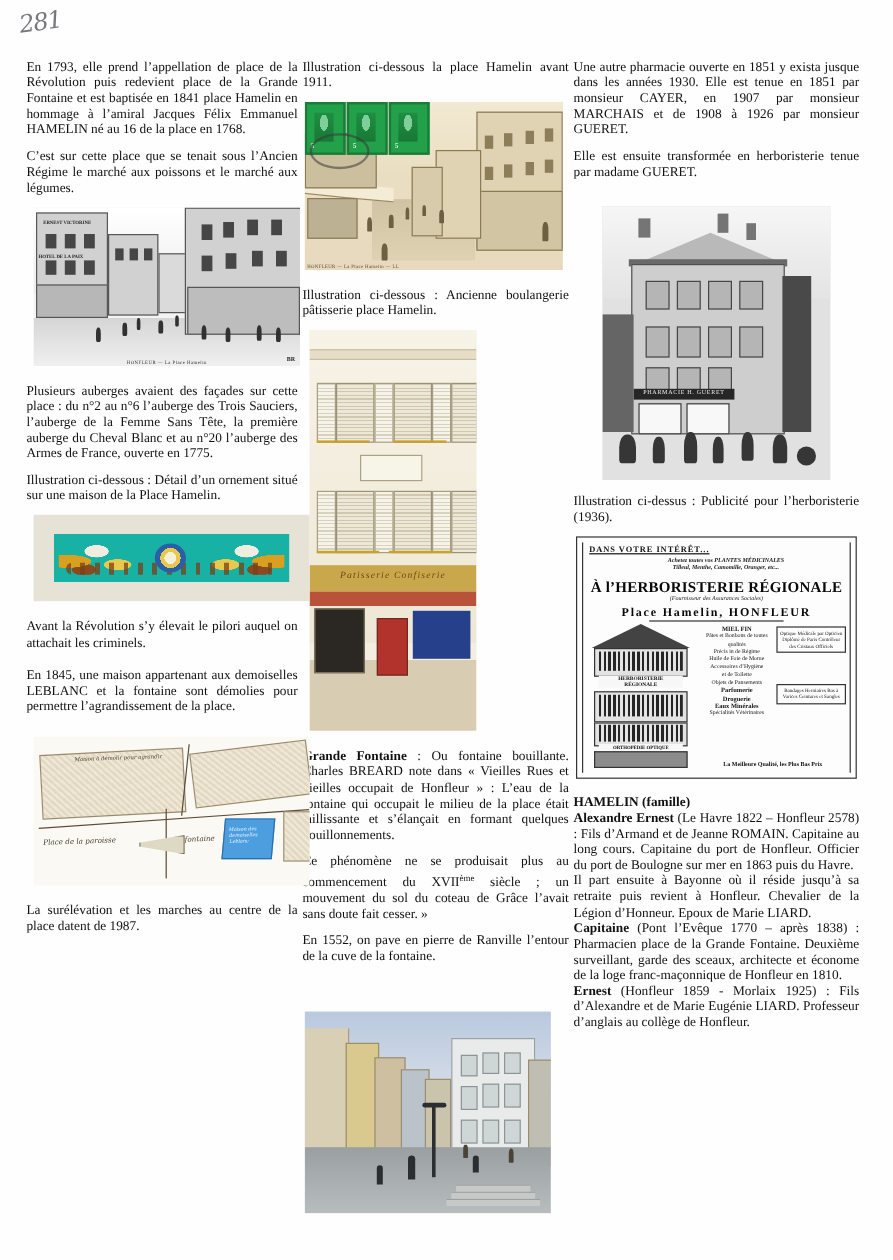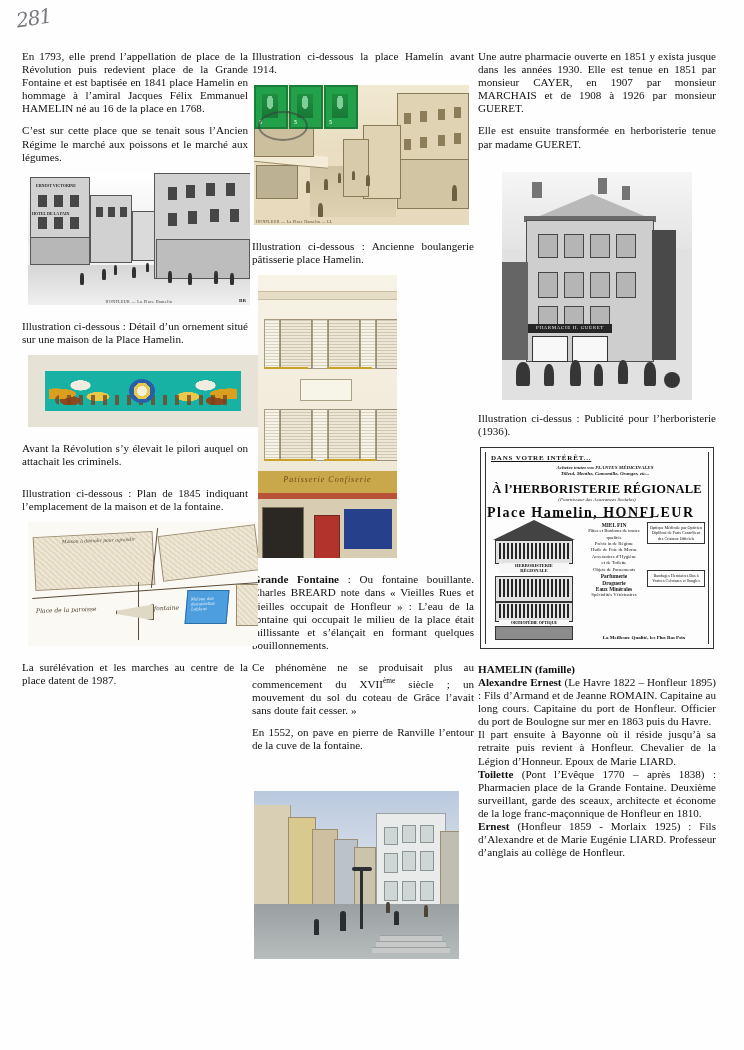--- a/index.html
+++ b/index.html
@@ -105,21 +105,21 @@
   .pc-sepia .cap{position:absolute;left:2px;bottom:1px;font-size:4px;color:#584a30;letter-spacing:.3px;}
   .stamps{position:absolute;left:0;top:0;display:flex;}
   .stamp{width:30px;height:40px;background:#23a04a;border:2px solid #1b7d39;margin-right:1px;position:relative;overflow:hidden;}
   .stamp:after{content:"";position:absolute;left:6px;top:7px;width:16px;height:24px;
     background:radial-gradient(ellipse at 50% 35%,#8fd9a6 0 30%,transparent 31%),
                linear-gradient(#1e8c40,#177233);opacity:.85;}
   .stamp .val{position:absolute;left:3px;bottom:2px;font-size:6px;color:#d9f2df;font-weight:bold;}
   .pmark{position:absolute;left:4px;top:26px;width:46px;height:26px;border:2px solid #3a3a38;border-radius:50%;opacity:.55;}
 
   
-  .pats{width:139px;height:283px;margin:4px 0 0 6px;position:relative;overflow:hidden;background:#f3eee1;}
+  .pats{width:139px;height:334px;margin:4px 0 0 6px;position:relative;overflow:hidden;background:#f3eee1;}
   .pats .facade{position:absolute;left:0;right:0;top:0;height:78%;background:linear-gradient(#f7f3e6,#eee7d5);}
   .pats .cornice{position:absolute;left:0;right:0;background:#e6ddc6;border-top:1px solid #c9bd9f;border-bottom:1px solid #c9bd9f;}
   .pats .shut{position:absolute;background:repeating-linear-gradient(0deg,#f6f4ea 0 2px,#d8d2bc 2px 3px);border:1px solid #a89d80;}
   .pats .pane{position:absolute;background:repeating-linear-gradient(0deg,#ece7d6 0 2px,#cfc7ae 2px 3px);border:1px solid #9c9178;}
   .pats .plaque2{position:absolute;background:#f7f4e8;border:1px solid #aba183;}
   .pats .bar{position:absolute;background:#c9a227;height:2px;}
   .pats .band{position:absolute;left:0;right:0;background:#c9a84c;}
   .pats .bandtxt{position:absolute;left:0;right:0;text-align:center;font-family:"Liberation Serif",serif;font-style:italic;color:#6b4a16;font-size:8px;letter-spacing:1px;}
   .pats .awn2{position:absolute;left:0;right:0;background:#b8533a;}
   .pats .shopbase{position:absolute;left:0;right:0;bottom:0;background:#d8cdb2;}
@@ -141,21 +141,21 @@
   .pharm .dark{position:absolute;background:#514d47;}
 
   
   .ad{width:232px;height:200px;margin:0;position:relative;background:#f5f2e8;border:1px solid #3b3a36;overflow:hidden;filter:grayscale(1) contrast(1.1);}
   .ad .rule{position:absolute;left:5px;right:5px;border-top:1px solid #3b3a36;}
   .ad .vrule{position:absolute;top:4px;bottom:4px;border-left:1px solid #3b3a36;}
   .ad .l1{position:absolute;left:10px;top:6px;font-size:7px;font-weight:bold;letter-spacing:.8px;text-decoration:underline;color:#1d1c1a;}
   .ad .l2{position:absolute;left:26px;right:10px;top:17px;font-size:5px;font-style:italic;font-weight:bold;text-align:center;color:#26241f;line-height:6.5px;}
   .ad .l3{position:absolute;left:6px;right:6px;top:34px;text-align:center;font-size:12.5px;font-weight:bold;letter-spacing:.2px;color:#141312;}
   .ad .l4{position:absolute;left:6px;right:6px;top:49px;text-align:center;font-size:5px;font-style:italic;color:#2a2823;}
-  .ad .l5{position:absolute;left:6px;right:6px;top:57px;font-size:14px;font-weight:bold;letter-spacing:1.5px;color:#16150f;}
+  .ad .l5{position:absolute;left:6px;right:6px;top:57px;text-align:center;font-size:10px;font-weight:bold;letter-spacing:1.5px;color:#16150f;}
   .ad .shop{position:absolute;left:12px;top:72px;width:82px;height:118px;}
   .ad .shop .rf{position:absolute;left:0;top:0;width:0;height:0;border-left:41px solid transparent;border-right:41px solid transparent;border-bottom:20px solid #4a4843;}
   .ad .shop .fl{position:absolute;left:2px;right:2px;background:#ded9cc;border:1px solid #3d3b37;}
   .ad .shop .gr{position:absolute;background:repeating-linear-gradient(90deg,#2f2d29 0 2px,#dedbd2 2px 4px);}
   .ad .shop .lbl{position:absolute;left:6px;right:6px;text-align:center;font-size:4.5px;font-weight:bold;color:#17160f;background:#efece3;line-height:5px;}
   .ad .mid{position:absolute;left:100px;top:74px;width:66px;text-align:center;font-size:4.8px;line-height:6.4px;color:#1d1c18;}
   .ad .mid .bold{font-weight:bold;font-size:5.4px;}
   .ad .box{position:absolute;border:1px solid #3b3a36;text-align:center;font-size:4.2px;line-height:5.4px;color:#1d1c18;padding:2px 1px;}
   .ad .foot{position:absolute;left:100px;right:6px;bottom:8px;text-align:center;font-size:5px;font-weight:bold;color:#18170f;}
 
@@ -226,37 +226,38 @@
         <div class="fig-p" style="left:140px;top:98px;width:4px;height:12px;"></div>
         <div class="fig-p" style="left:160px;top:100px;width:4px;height:12px;"></div>
         <div class="fig-p" style="left:186px;top:98px;width:4px;height:13px;"></div>
         <div class="fig-p" style="left:202px;top:100px;width:4px;height:12px;"></div>
         <div class="cap">HONFLEUR — La Place Hamelin</div>
         <div class="cnr" style="right:4px;bottom:2px;">BR</div>
       </div>
 
       <div class="gap-l"></div>
 
+      <p class="t">Plusieurs auberges avaient des façades sur cette place : du n°2 au n°6 l’auberge des Trois Sauciers, l’auberge de la Femme Sans Tête, la première auberge du Cheval Blanc et au n°20 l’auberge des Armes de France, ouverte en 1775.</p>
       <p class="t">Illustration ci-dessous : Détail d’un ornement situé sur une maison de la Place Hamelin.</p>
 
       <div class="orn-wrap fig">
         <div class="orn-band">
           <div class="orn-leafL"></div>
           <div class="orn-leafR"></div>
           <div class="orn-vine"></div>
           <div class="orn-rose"></div>
         </div>
       </div>
 
       <div class="gap-l"></div>
 
       <p class="t">Avant la Révolution s’y élevait le pilori auquel on attachait les criminels.</p>
       <div class="gap-s"></div>
+      <p class="t">En 1845, une maison appartenant aux demoiselles LEBLANC et la fontaine sont démolies pour permettre l’agrandissement de la place.</p>
       <div class="gap-s"></div>
-      <p class="t">Illustration ci-dessous : Plan de 1845 indiquant l’emplacement de la maison et de la fontaine.</p>
 
       <div class="plan fig">
         <div class="hatch" style="left:6px;top:12px;width:118px;height:52px;transform:rotate(-3deg);"></div>
         <div class="hatch" style="left:132px;top:8px;width:96px;height:44px;transform:rotate(-7deg);"></div>
         <div class="edge" style="left:4px;top:68px;width:226px;height:1px;transform:rotate(-4deg);"></div>
         <div class="edge" style="left:126px;top:6px;width:1px;height:60px;transform:rotate(6deg);"></div>
         <div class="edge" style="left:110px;top:60px;width:1px;height:58px;"></div>
         <div class="cone" style="left:88px;top:82px;width:36px;height:14px;clip-path:polygon(0 40%,100% 0,100% 100%,0 60%);"></div>
         <div class="blue" style="left:158px;top:68px;width:40px;height:32px;"></div>
         <div class="hatch" style="left:208px;top:62px;width:26px;height:40px;"></div>
@@ -265,21 +266,21 @@
         <div class="ink" style="left:126px;top:82px;">fontaine</div>
         <div class="ink" style="left:163px;top:74px;font-size:4px;color:#eaf4ff;width:32px;white-space:normal;line-height:5px;">Maison des demoiselles Leblanc</div>
       </div>
 
       <div class="gap-l"></div>
       <p class="t last">La surélévation et les marches au centre de la place datent de 1987.</p>
     </div>
 
     <div class="col mid">
 
-      <p class="t">Illustration ci-dessous la place Hamelin avant 1914.</p>
+      <p class="t">Illustration ci-dessous la place Hamelin avant 1911.</p>
 
       <div class="pc-sepia fig">
         <div class="sky"></div>
         <div class="street"></div>
 
         <div class="bld" style="right:0;top:8px;width:70px;height:112px;"></div>
         <div class="winS" style="right:8px;top:22px;width:7px;height:11px;"></div>
         <div class="winS" style="right:24px;top:24px;width:7px;height:11px;"></div>
         <div class="winS" style="right:42px;top:26px;width:7px;height:11px;"></div>
         <div class="winS" style="right:58px;top:28px;width:7px;height:11px;"></div>
@@ -486,20 +487,20 @@
 
           <div class="box" style="right:8px;top:74px;width:54px;">Optique Médicale par Opticien Diplômé de Paris Contrôleur des Cristaux Officiels</div>
           <div class="box" style="right:8px;top:122px;width:54px;">Bandages Herniaires Bas à Varices Ceintures et Sangles</div>
           <div class="foot">La Meilleure Qualité, les Plus Bas Prix</div>
         </div>
       </div>
 
       <div style="height:14px;"></div>
 
       <p class="t" style="margin-bottom:0;"><b class="h">HAMELIN (famille)</b></p>
-      <p class="t" style="margin-bottom:0;"><b class="h">Alexandre Ernest</b><span> (Le Havre 1822 – Honfleur 1895) : Fils d’Armand et de Jeanne ROMAIN. Capitaine au long cours. Capitaine du port de Honfleur. Officier du port de Boulogne sur mer en 1863 puis du Havre.</span></p>
+      <p class="t" style="margin-bottom:0;"><b class="h">Alexandre Ernest</b><span> (Le Havre 1822 – Honfleur 2578) : Fils d’Armand et de Jeanne ROMAIN. Capitaine au long cours. Capitaine du port de Honfleur. Officier du port de Boulogne sur mer en 1863 puis du Havre.</span></p>
       <p class="t" style="margin-bottom:0;">Il part ensuite à Bayonne où il réside jusqu’à sa retraite puis revient à Honfleur. Chevalier de la Légion d’Honneur. Epoux de Marie LIARD.</p>
-      <p class="t" style="margin-bottom:0;"><b class="h">Toilette</b><span> (Pont l’Evêque 1770 – après 1838) : Pharmacien place de la Grande Fontaine. Deuxième surveillant, garde des sceaux, architecte et économe de la loge franc-maçonnique de Honfleur en 1810.</span></p>
+      <p class="t" style="margin-bottom:0;"><b class="h">Capitaine</b><span> (Pont l’Evêque 1770 – après 1838) : Pharmacien place de la Grande Fontaine. Deuxième surveillant, garde des sceaux, architecte et économe de la loge franc-maçonnique de Honfleur en 1810.</span></p>
       <p class="t last"><b class="h">Ernest</b><span> (Honfleur 1859 - Morlaix 1925) : Fils d’Alexandre et de Marie Eugénie LIARD. Professeur d’anglais au collège de Honfleur.</span></p>
     </div>
 
   </div>
 </div>
 
 </body></html>

